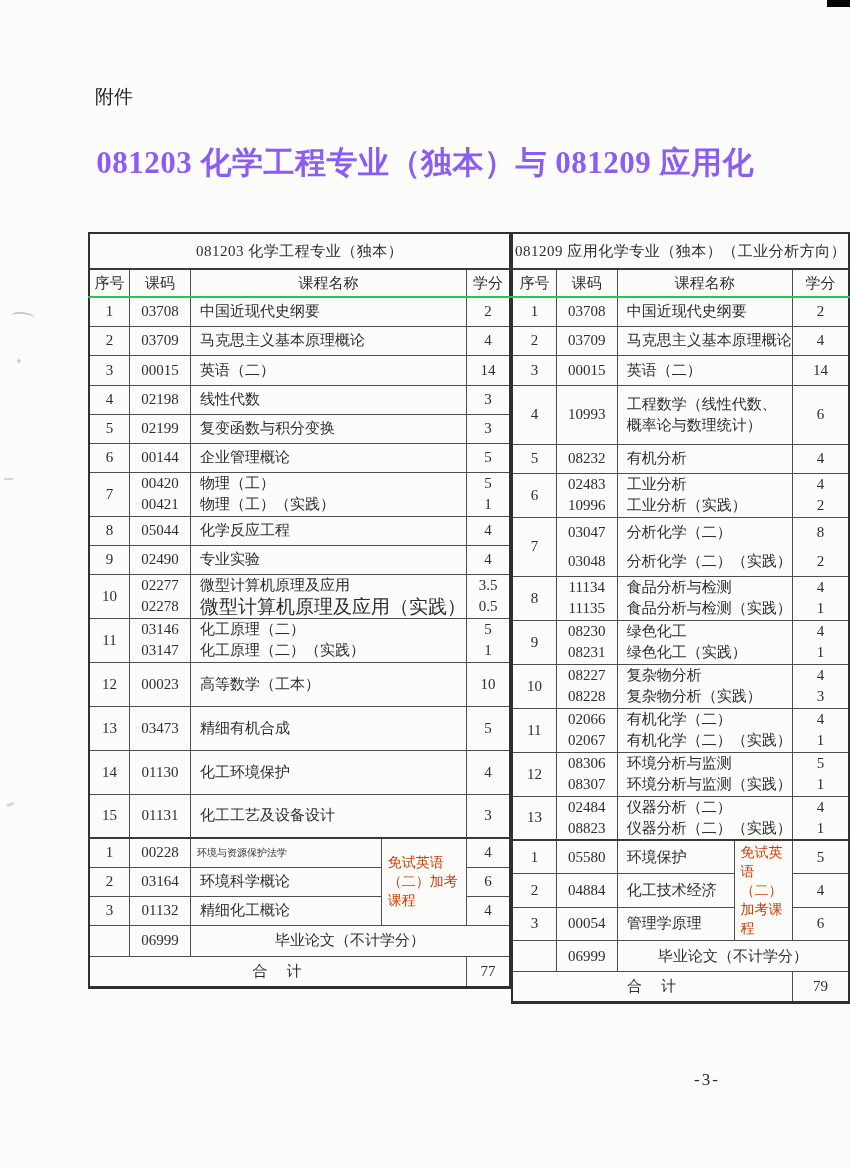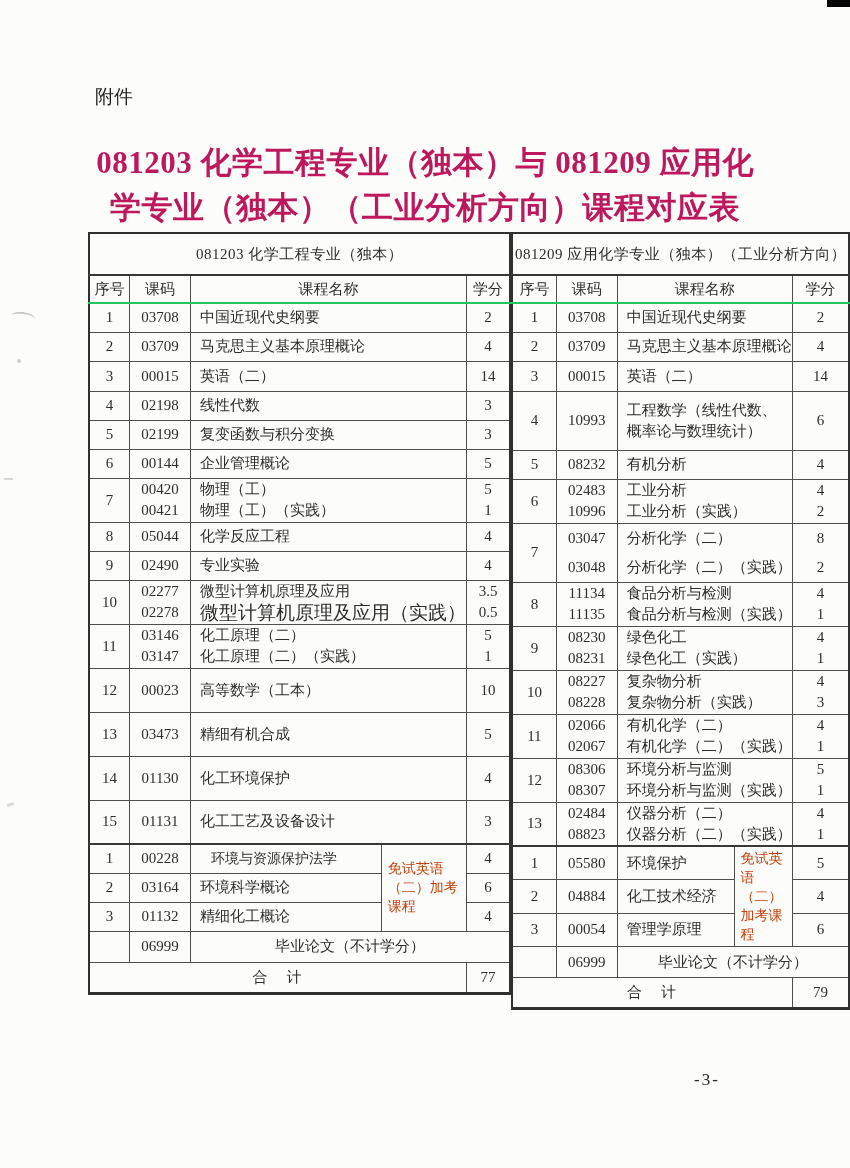--- a/index.html
+++ b/index.html
@@ -4,28 +4,28 @@
 <style>
   html,body{margin:0;padding:0;}
   body{
     width:850px;height:1168px;position:relative;
     background:#fcfcfa;
     font-family:"Liberation Serif","DejaVu Serif",serif;
     color:#2d2d2d;overflow:hidden;
   }
   .attachment{position:absolute;left:95px;top:84px;font-size:19px;color:#1f1f1f;font-family:Liberation Mono, monospace;}
   .doc-title{position:absolute;left:0;top:140px;width:850px;text-align:center;
-    font-weight:900;font-size:31px;line-height:45px;color:#be185d;letter-spacing:0.5px;}
+    font-weight:900;font-size:31px;line-height:45px;color:#8b5cf6;letter-spacing:0.5px;}
   .tables{position:absolute;left:88px;top:232px;display:flex;align-items:flex-start;}
   table{border-collapse:collapse;table-layout:fixed;background:transparent;}
   table.half{border:2px solid #303030;border-bottom-width:3px;}
   td,th{border:1px solid #4e4e4e;padding:0;font-weight:normal;font-size:15px;
     text-align:center;vertical-align:middle;overflow:hidden;color:#2d2d2d;line-height:1.25;}
   th{font-size:15px;}
-  tr.hA{height:42px;} tr.hA th{border-bottom:2px solid #383838;font-size:15px;letter-spacing:0.5px;}
+  tr.hA{height:36px;} tr.hA th{border-bottom:2px solid #383838;font-size:15px;letter-spacing:0.5px;}
   tr.hB{height:28px;} tr.hB th{border-bottom:2px solid #22c55e;}
   tr.r1{height:29px;} tr.r1b{height:30px;} tr.r2{height:44px;} tr.r2s{height:59px;}
   tr.re{height:29px;} tr.rt{height:31px;margin-left:45px;} tr.rT{height:31px;}
   tr.sec td{border-top:2px solid #383838;}
   td.n{text-align:left;padding-left:9px;}
   td .l{line-height:21px;height:21px;white-space:nowrap;}
   td.note{font-size:14px;text-align:left;padding:2px 2px 2px 6px;line-height:19px;color:#c2410c;}
   td.total-label{letter-spacing:2px;margin-left:36px;}
   .pagenum{position:absolute;left:694px;top:1070px;font-size:17px;letter-spacing:2px;color:#2a2a2a;}
   .corner-mark{position:absolute;right:0;top:0;width:23px;height:7px;background:#050505;}
@@ -43,21 +43,20 @@
   <div class="corner-mark"></div>
   <div class="art art1"></div>
   <div class="art art2"></div>
   <div class="art art3"></div>
   <div class="art art4"></div>
 
   <div class="attachment">附件</div>
 
   <div class="doc-title">
     <div>081203 化学工程专业（独本）与 081209 应用化</div>
-    <div>学专业（独本）（工业分析方向）课程对应表</div>
   </div>
 
   <div class="tables">
 
     <table class="half">
       <colgroup>
           <col style="width:42px">
           <col style="width:62px">
           <col style="width:121px">
           <col style="width:54px">
@@ -186,21 +185,21 @@
       </tr>
       <tr class="r2">
         <td>15</td>
         <td>01131</td>
         <td class="n" colspan="2">化工工艺及设备设计</td>
         <td>3</td>
       </tr>
       <tr class="re sec">
         <td>1</td>
         <td>00228</td>
-        <td class="n" style="padding-left:20px;font-size:14px">环境与资源保护法学</td>
+        <td class="n" style="padding-left:6px;font-size:10px">环境与资源保护法学</td>
         <td class="note" rowspan="3">免试英语（二）加考课程</td>
         <td>4</td>
       </tr>
       <tr class="re">
         <td>2</td>
         <td>03164</td>
         <td class="n">环境科学概论</td>
         <td>6</td>
       </tr>
       <tr class="re">

